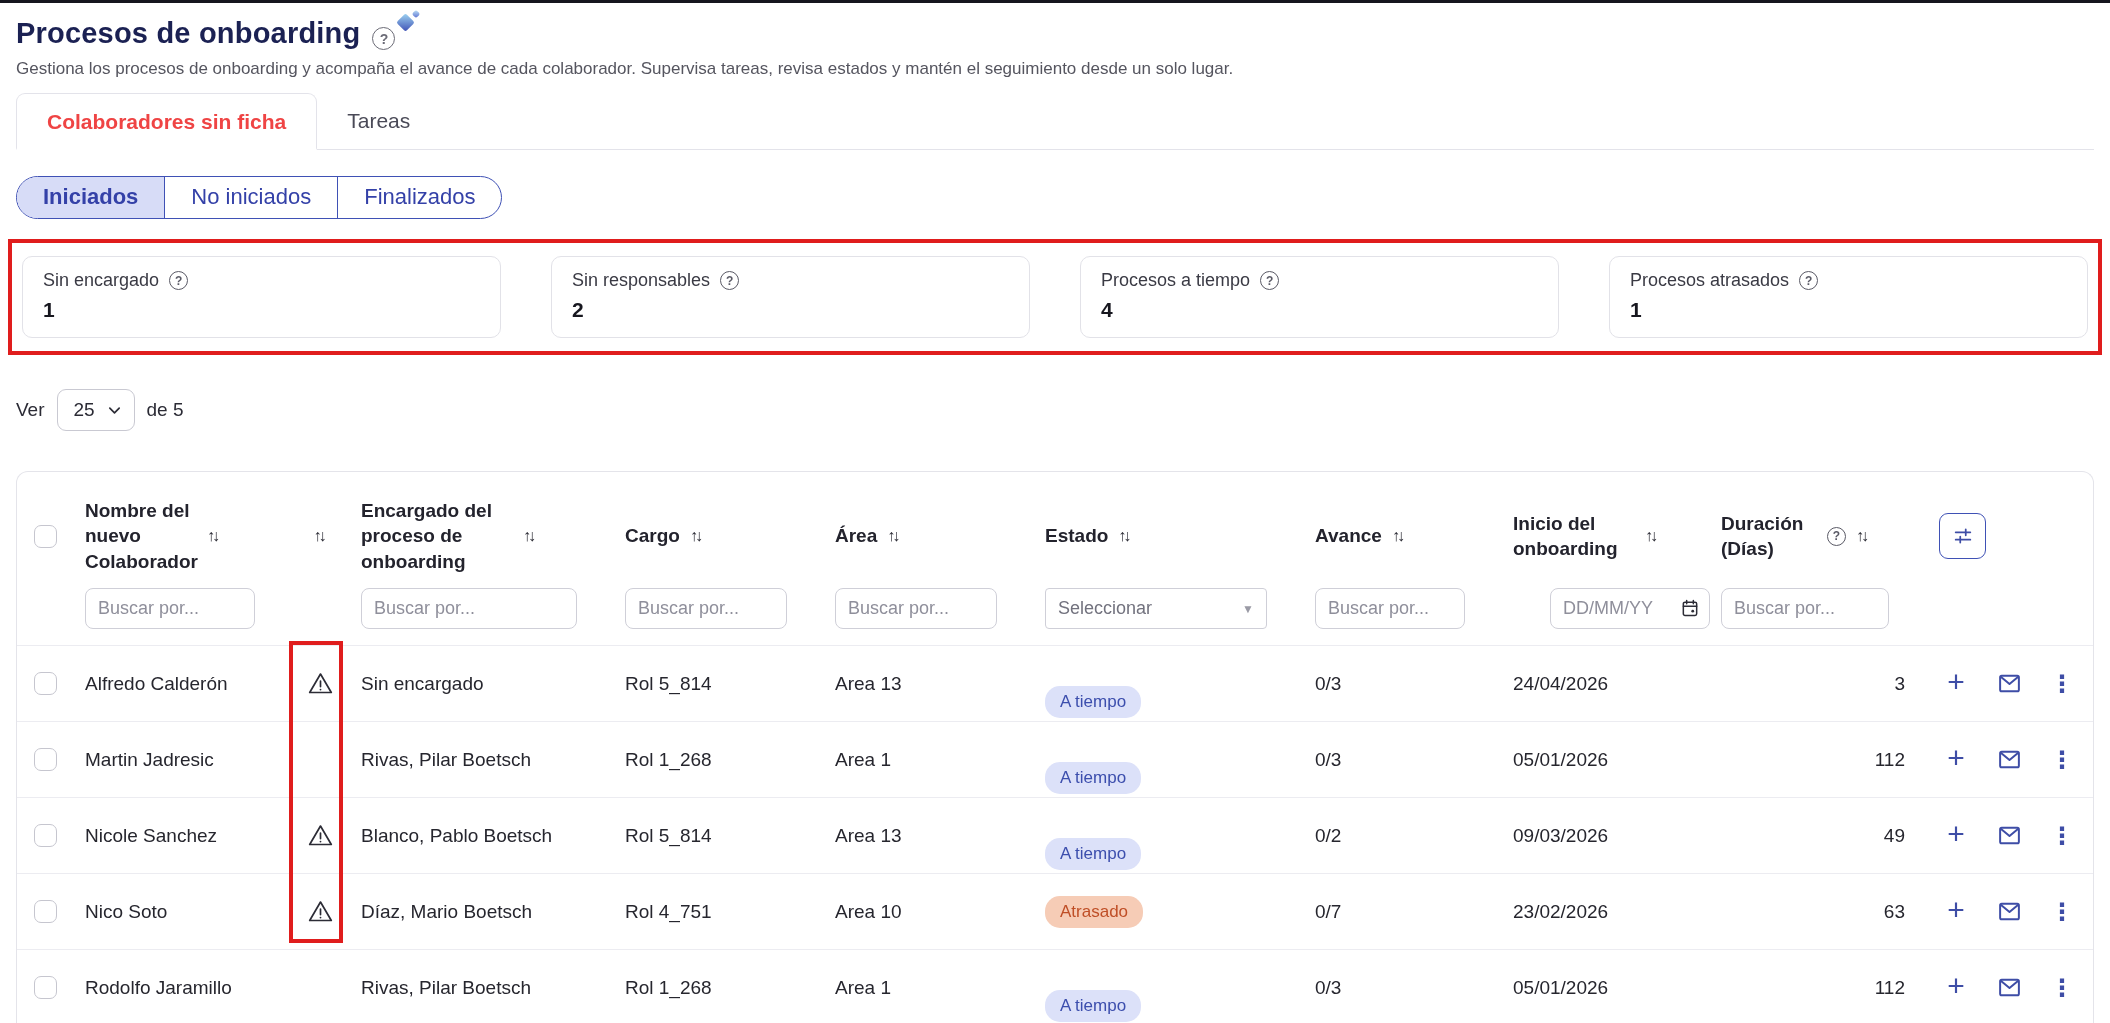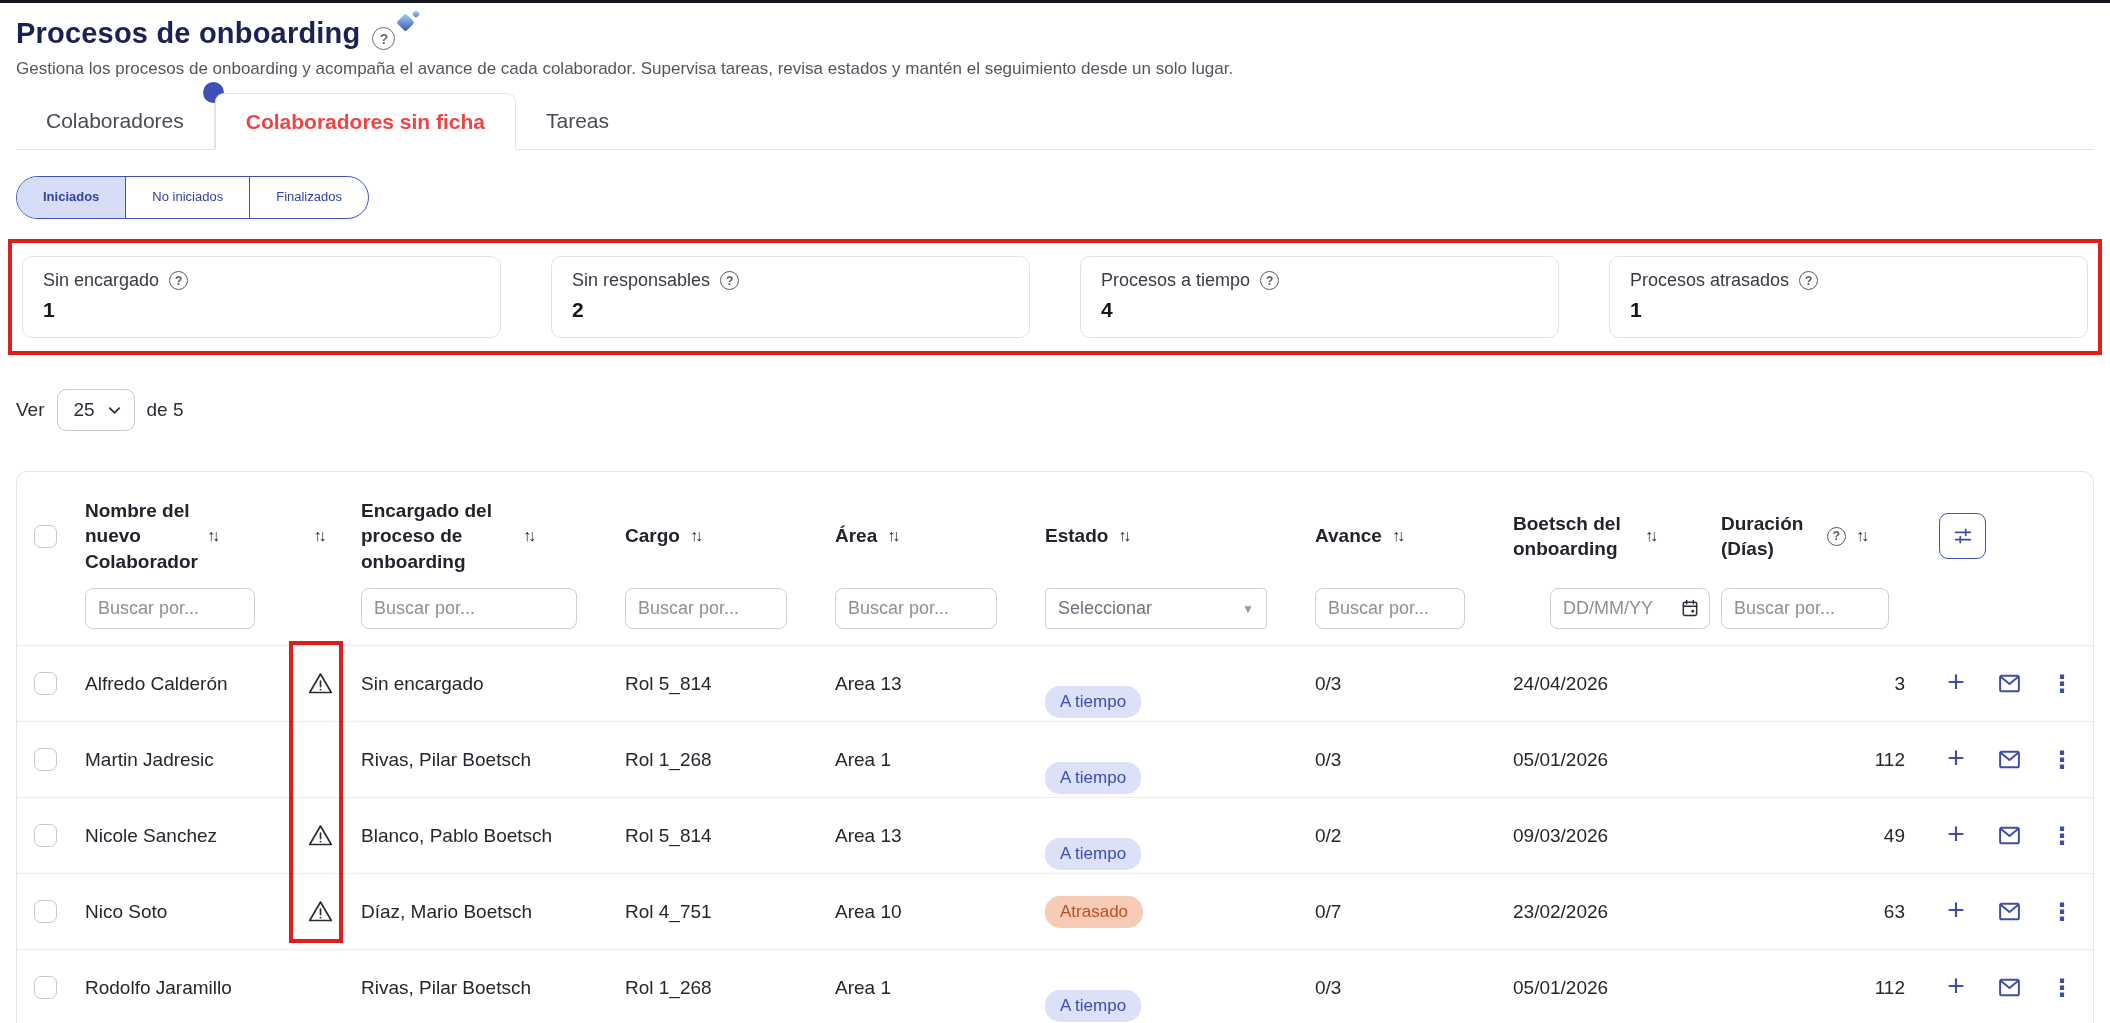--- a/index.html
+++ b/index.html
@@ -27,21 +27,21 @@
     cursor:pointer; background:transparent; }
   .tab.first { border-right:1px solid #e3e3ea; }
   .tab.active { background:#fff; color:#ef4444; font-weight:700;
     border:1px solid #e3e3ea; border-bottom:2px solid #fff; border-radius:9px 9px 0 0; margin-bottom:-1px; }
   .tab-dot { position:absolute; right:-10px; top:-11px; width:21px; height:21px;
     border-radius:50%; background:#3f51b5; }
 
   
   .segments { display:inline-flex; margin-top:26px; border:1.5px solid #3f51b5;
     border-radius:22px; overflow:hidden; height:43px; background:#fff; }
-  .segment { padding:0 26px; line-height:40px; font-size:13px; color:#3441a8; cursor:pointer; }
+  .segment { padding:0 26px; line-height:40px; font-size:22px; color:#3441a8; cursor:pointer; }
   .segment + .segment { border-left:1.5px solid #3f51b5; }
   .segment.selected { background:#d7dcf7; font-weight:700; }
 
   
   .stats-annotation { margin:20px -8px 0; border:4px solid #e01d1d; padding:13px 10px; }
   .stats-row { display:flex; gap:50px; }
   .stat-card { flex:1; border:1px solid #e2e2e8; border-radius:10px; background:#fff;
     padding:13px 20px 15px; }
   .stat-label { display:flex; align-items:center; gap:10px; font-size:18px; color:#3a3a44; }
   .stat-value { margin-top:7px; font-size:21px; font-weight:700; color:#17171f; }
@@ -122,24 +122,20 @@
     <span class="help big">?</span>
     <span class="sparkle-wrap">
       <span class="sparkle"></span>
         <span class="sparkle small"></span>
     </span>
   </div>
   <p class="subtitle">Gestiona los procesos de onboarding y acompaña el avance de cada colaborador. Supervisa tareas, revisa estados y mantén el seguimiento desde un solo lugar.</p>
 
   
   <div class="tabs">
-    <div class="tab first">
-      <span>Colaboradores</span>
-      <span class="tab-dot"></span>
-    </div>
     <div class="tab active">
       <span>Colaboradores sin ficha</span>
     </div>
     <div class="tab">
       <span>Tareas</span>
     </div>
   </div>
 
   
   <div class="segments">
@@ -225,21 +221,21 @@
         </div>
         <div class="th">
           <span class="lbl">Estado</span>
           <span class="sort">↑↓</span>
         </div>
         <div class="th">
           <span class="lbl">Avance</span>
           <span class="sort">↑↓</span>
         </div>
         <div class="th">
-          <span class="lbl w-start">Boetsch del onboarding</span>
+          <span class="lbl w-start">Inicio del onboarding</span>
           <span class="sort">↑↓</span>
         </div>
         <div class="th">
           <span class="lbl w-dur">Duración (Días)</span>
           <span class="help">?</span>
           <span class="sort">↑↓</span>
         </div>
         <div class="th" style="padding-left:0;">
           <div class="settings-btn">
             <svg width="22" height="22" viewBox="0 0 24 24" fill="none" stroke="currentColor" stroke-width="1.9" stroke-linecap="round">

